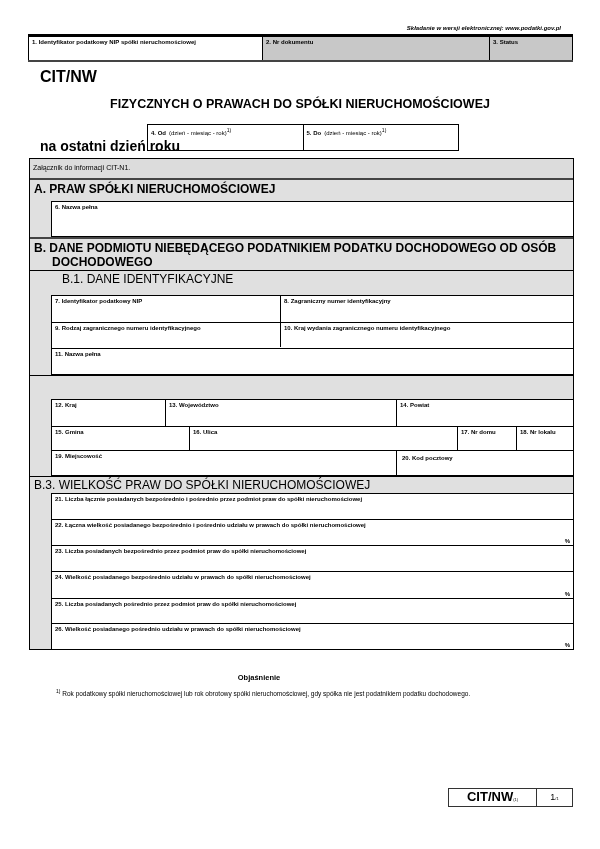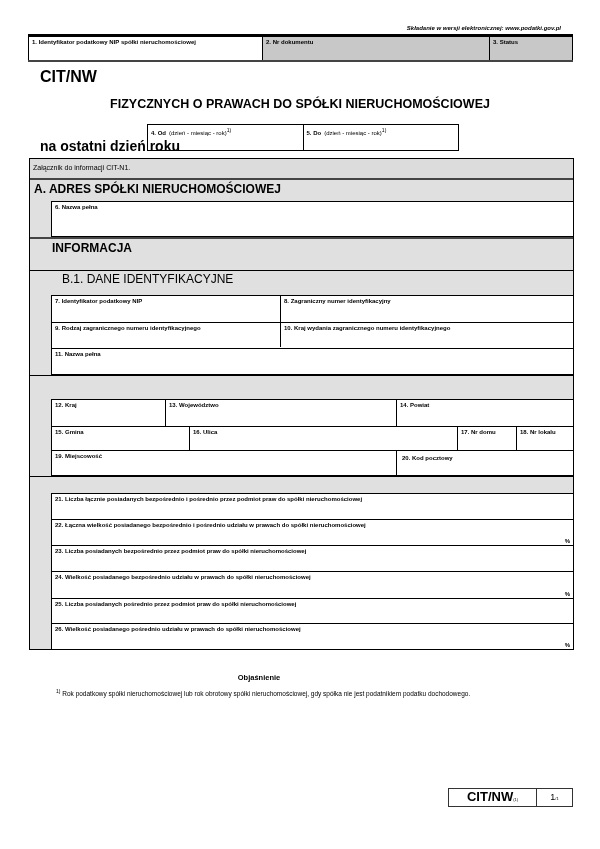--- a/index.html
+++ b/index.html
@@ -63,28 +63,29 @@
     <b>4. Od</b><span class="hint">(dzień - miesiąc - rok)</span><sup>1)</sup>
   </div>
   <div class="cell">
     <b>5. Do</b><span class="hint">(dzień - miesiąc - rok)</span><sup>1)</sup>
   </div>
 </div>
 
 <div class="abs main">
   <div class="annex">Załącznik do informacji CIT-N1.</div>
 
-  <div class="sec" style="top:21px;">A. ADRES SPÓŁKI NIERUCHOMOŚCIOWEJ</div>
+  <div class="sec" style="top:21px;">A. PRAW SPÓŁKI NIERUCHOMOŚCIOWEJ</div>
   <div class="box" style="left:21px; top:42px; width:523px; height:36px;">
     <span class="lbl">6. Nazwa pełna</span>
   </div>
   <div class="line" style="top:78px; height:2px; background:#444;"></div>
 
   <div class="sec" style="top:80px; padding-bottom:0;">
-    <div style="padding-left:18px;">INFORMACJA</div>
+    <div>B. DANE PODMIOTU NIEBĘDĄCEGO PODATNIKIEM PODATKU DOCHODOWEGO OD OSÓB</div>
+    <div style="padding-left:18px;">DOCHODOWEGO</div>
   </div>
   <div class="line" style="top:111px;"></div>
   <div class="subsec" style="top:112px;padding-left:32px;">B.1. DANE IDENTYFIKACYJNE</div>
 
   <div class="box" style="left:21px; top:136px; width:523px; height:80px;">
     <div class="hdiv" style="top:26px;"></div>
     <div class="hdiv" style="top:52px;"></div>
     <div class="vdiv" style="left:228px; bottom:27px;"></div>
     <div style="position:absolute;left:0;top:0;width:228px;height:26px;">
         <span class="lbl">7. Identyfikator podatkowy NIP</span>
@@ -131,20 +132,21 @@
       </div>
     <div style="position:absolute;left:0;top:51px;width:345px;bottom:0;border-right:1px solid #000;">
         <span class="lbl">19. Miejscowość</span>
       </div>
     <div style="position:absolute;left:345px;top:51px;right:0;bottom:0;">
         <span class="lbl" style="padding-top:4px;padding-left:5px;">20. Kod pocztowy</span>
       </div>
   </div>
 
   <div class="line" style="top:317px;"></div>
+  <div class="subsec" style="top:318px;">B.3. WIELKOŚĆ PRAW DO SPÓŁKI NIERUCHOMOŚCIOWEJ</div>
 
   <div class="box" style="left:21px; top:334px; width:523px; height:157px;">
     <div style="position:absolute;left:0;top:0;right:0;height:26px;border-bottom:1px solid #000;">
         <span class="lbl">21. Liczba łącznie posiadanych bezpośrednio i pośrednio przez podmiot praw do spółki nieruchomościowej</span>
       </div>
     <div style="position:absolute;left:0;top:26px;right:0;height:26px;border-bottom:1px solid #000;">
         <span class="lbl">22. Łączna wielkość posiadanego bezpośrednio i pośrednio udziału w prawach do spółki nieruchomościowej</span>
         <span class="pct">%</span>
       </div>
     <div style="position:absolute;left:0;top:52px;right:0;height:26px;border-bottom:1px solid #000;">

